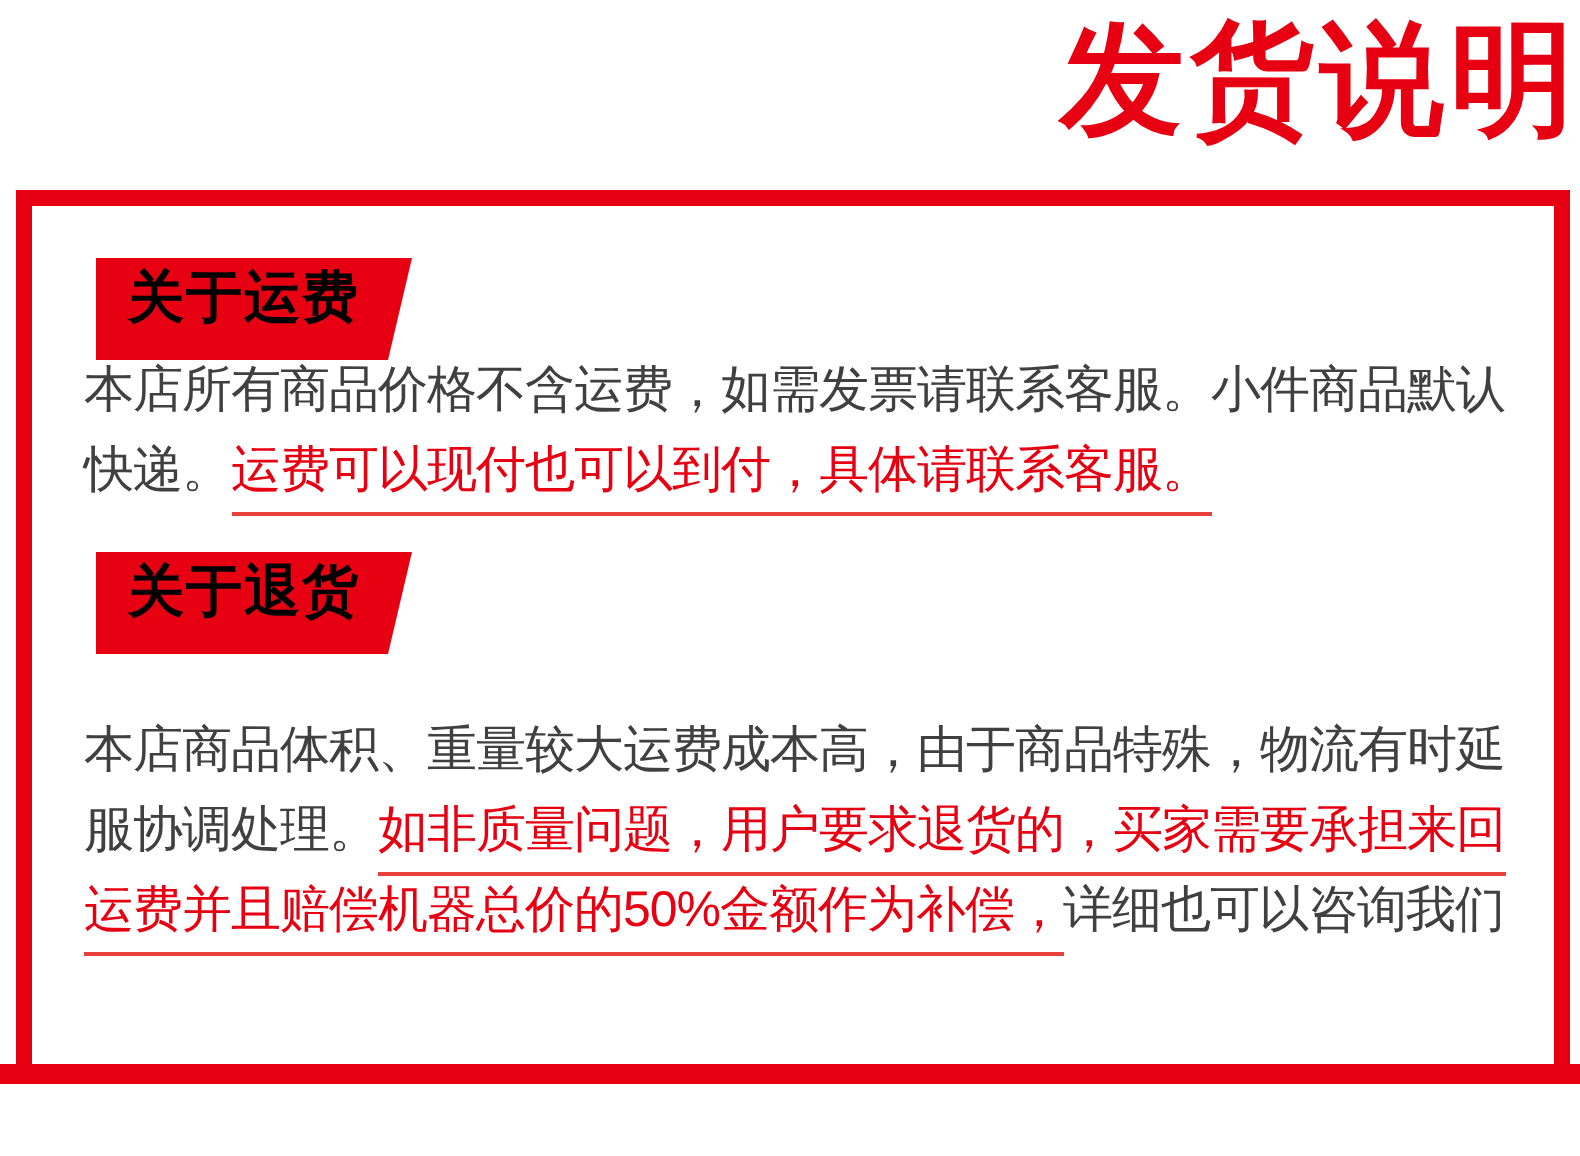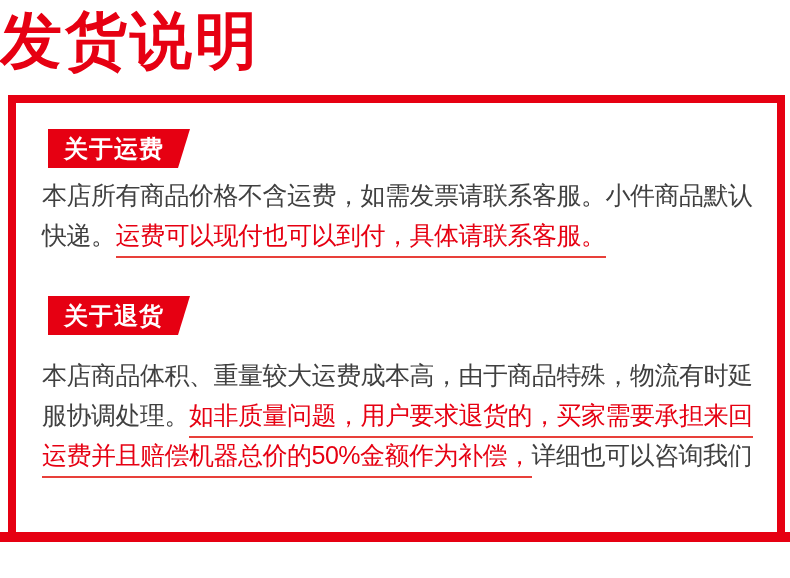--- a/index.html
+++ b/index.html
@@ -6,48 +6,48 @@
   html,body { margin:0; padding:0; }
   body {
     width:790px; height:578px;
     background:#ffffff;
     position:relative;
     overflow:hidden;
     font-family:"Liberation Sans", sans-serif;
   }
   .title {
     position:absolute; top:4px; left:0; width:100%;
-    margin:0; text-align:left;
+    margin:0; text-align:right;
     font-size:62px; line-height:74px; font-weight:bold;
     color:var(--red); letter-spacing:3px;
   }
   .frame {
     position:absolute; left:8px; top:95px;
     width:761px; height:429px;
     border:8px solid var(--red);
     border-bottom:none;
     background:#ffffff;
     box-sizing:content-box;
   }
   .bottom-bar {
     position:absolute; left:0; top:532px;
     width:790px; height:10px;
     background:var(--red);
   }
   .tag {
     position:absolute;
-    background:var(--red); color:#ffffff;
-    font-weight:bold; font-size:24px;
+    background:var(--red); color:#000000;
+    font-weight:bold; font-size:28px;
     height:39px; line-height:39px;
-    padding:0 26px 0 16px;
+    padding:0 26px 12px 16px;
     clip-path:polygon(0 0, 100% 0, calc(100% - 12px) 100%, 0 100%);
     letter-spacing:1px;
   }
   .tag1 { left:48px; top:129px; }
-  .tag2 { left:48px; top:276px;margin-top:20px; }
+  .tag2 { left:48px; top:276px; }
   .para {
     position:absolute; left:42px; width:716px;
     font-size:25px; color:var(--ink);
     letter-spacing:-0.5px;
   }
   .para1 { top:175px; }
   .para2 { top:318px;margin-top:37px; }
   .para .line { height:40px; line-height:40px; white-space:nowrap; }
   .red-run {
     color:var(--red);

